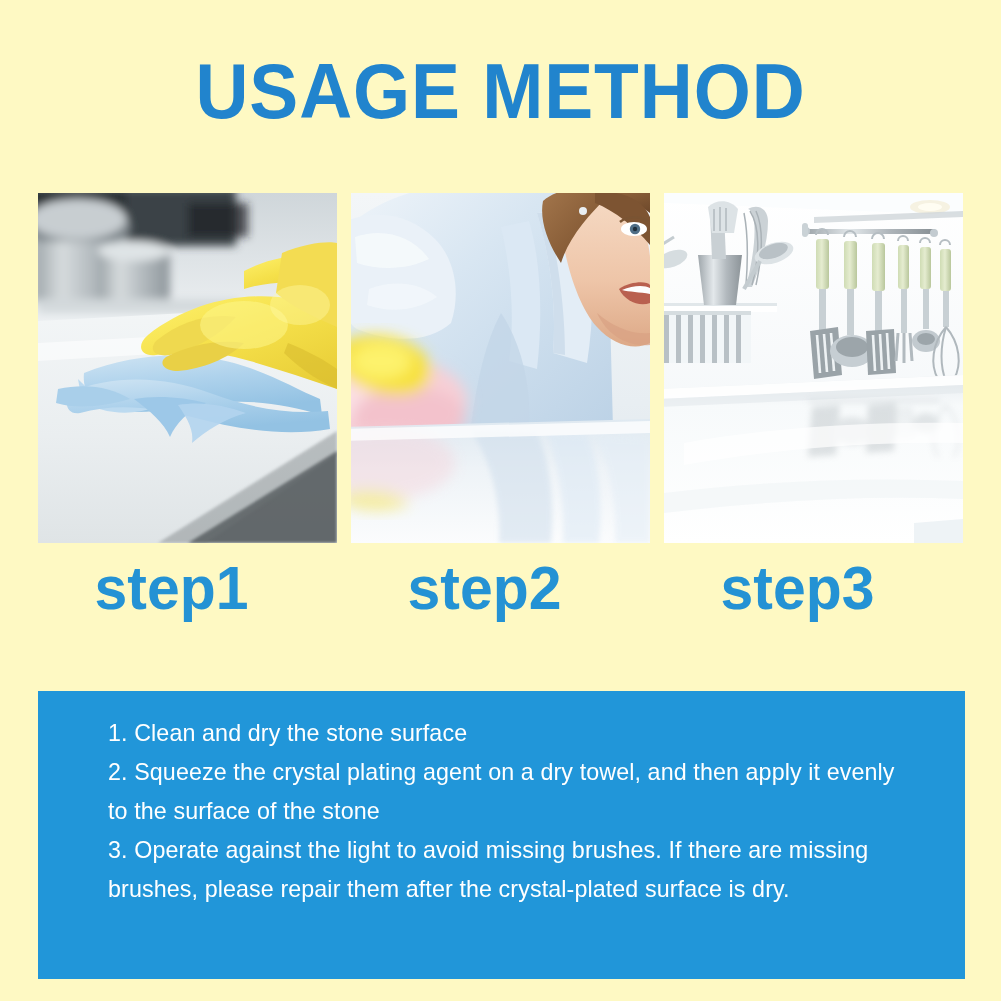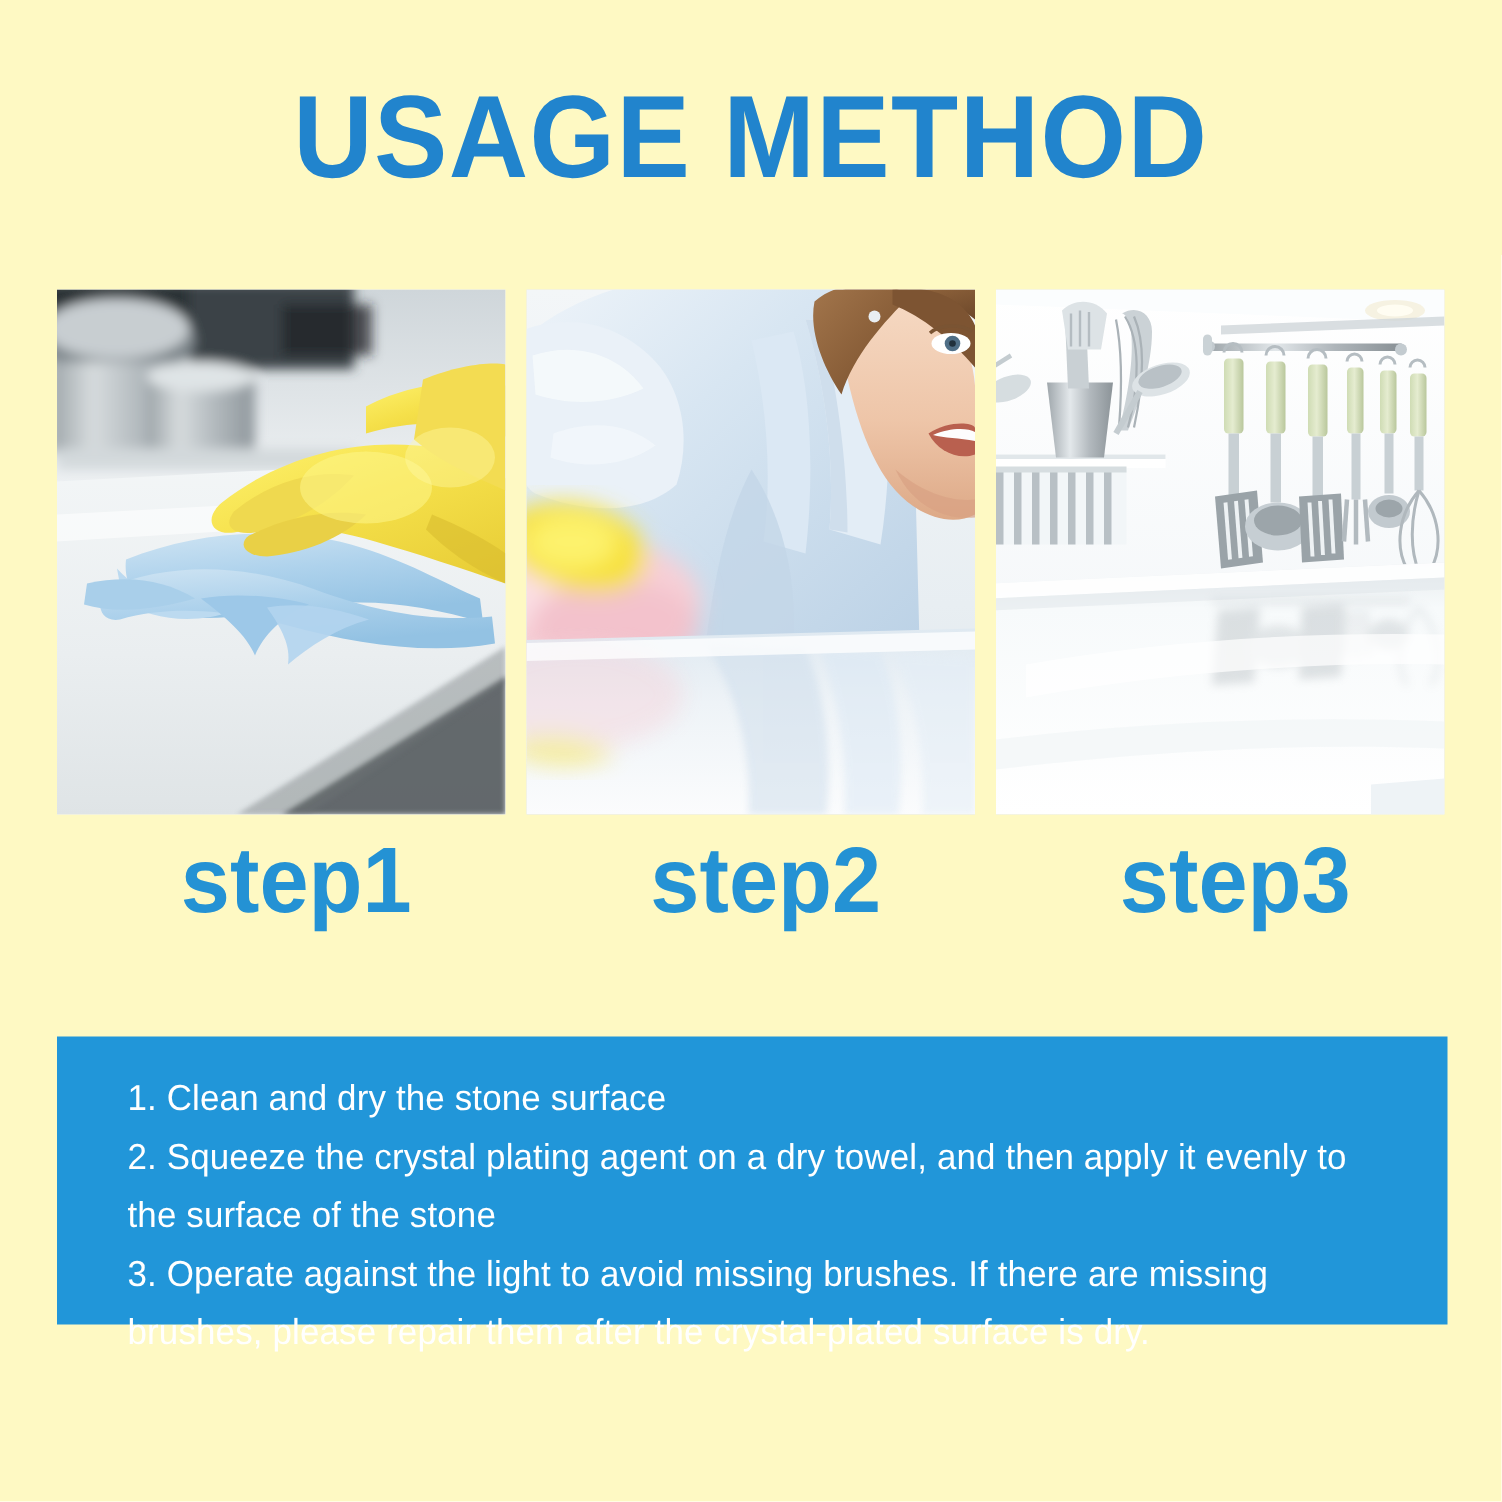--- a/index.html
+++ b/index.html
@@ -58,21 +58,21 @@
   }
   .photo svg {
     display: block;
     width: 100%;
     height: 100%;
   }
 
   
   .steps {
     position: absolute;
-    left: 48px;
+    left: 22px;
     top: 552px;
     width: 925px;
     height: 72px;
     display: flex;
     justify-content: space-between;
   }
   .step-label {
     width: 299px;
     text-align: center;
     font-family: "Liberation Sans", sans-serif;
@@ -88,24 +88,24 @@
   .steps .step-label:nth-child(1) { text-align: center; }
   .steps .step-label:nth-child(2) { text-align: center; }
   .steps .step-label:nth-child(3) { text-align: center; }
 
   
   .instructions {
     position: absolute;
     left: 38px;
     top: 691px;
     width: 927px;
-    height: 192px;
+    height: 288px;
     background: #2196d9;
     box-sizing: border-box;
-    padding: 22px 42px 20px 47px;
+    padding: 22px 42px 20px 70px;
   }
   .instructions p {
     margin: 0;
     color: #ffffff;
     font-family: "Liberation Sans", sans-serif;
     font-size: 24px;
     line-height: 39px;
     letter-spacing: 0.1px;
     transform: scaleX(0.97);
     transform-origin: 0 50%;

